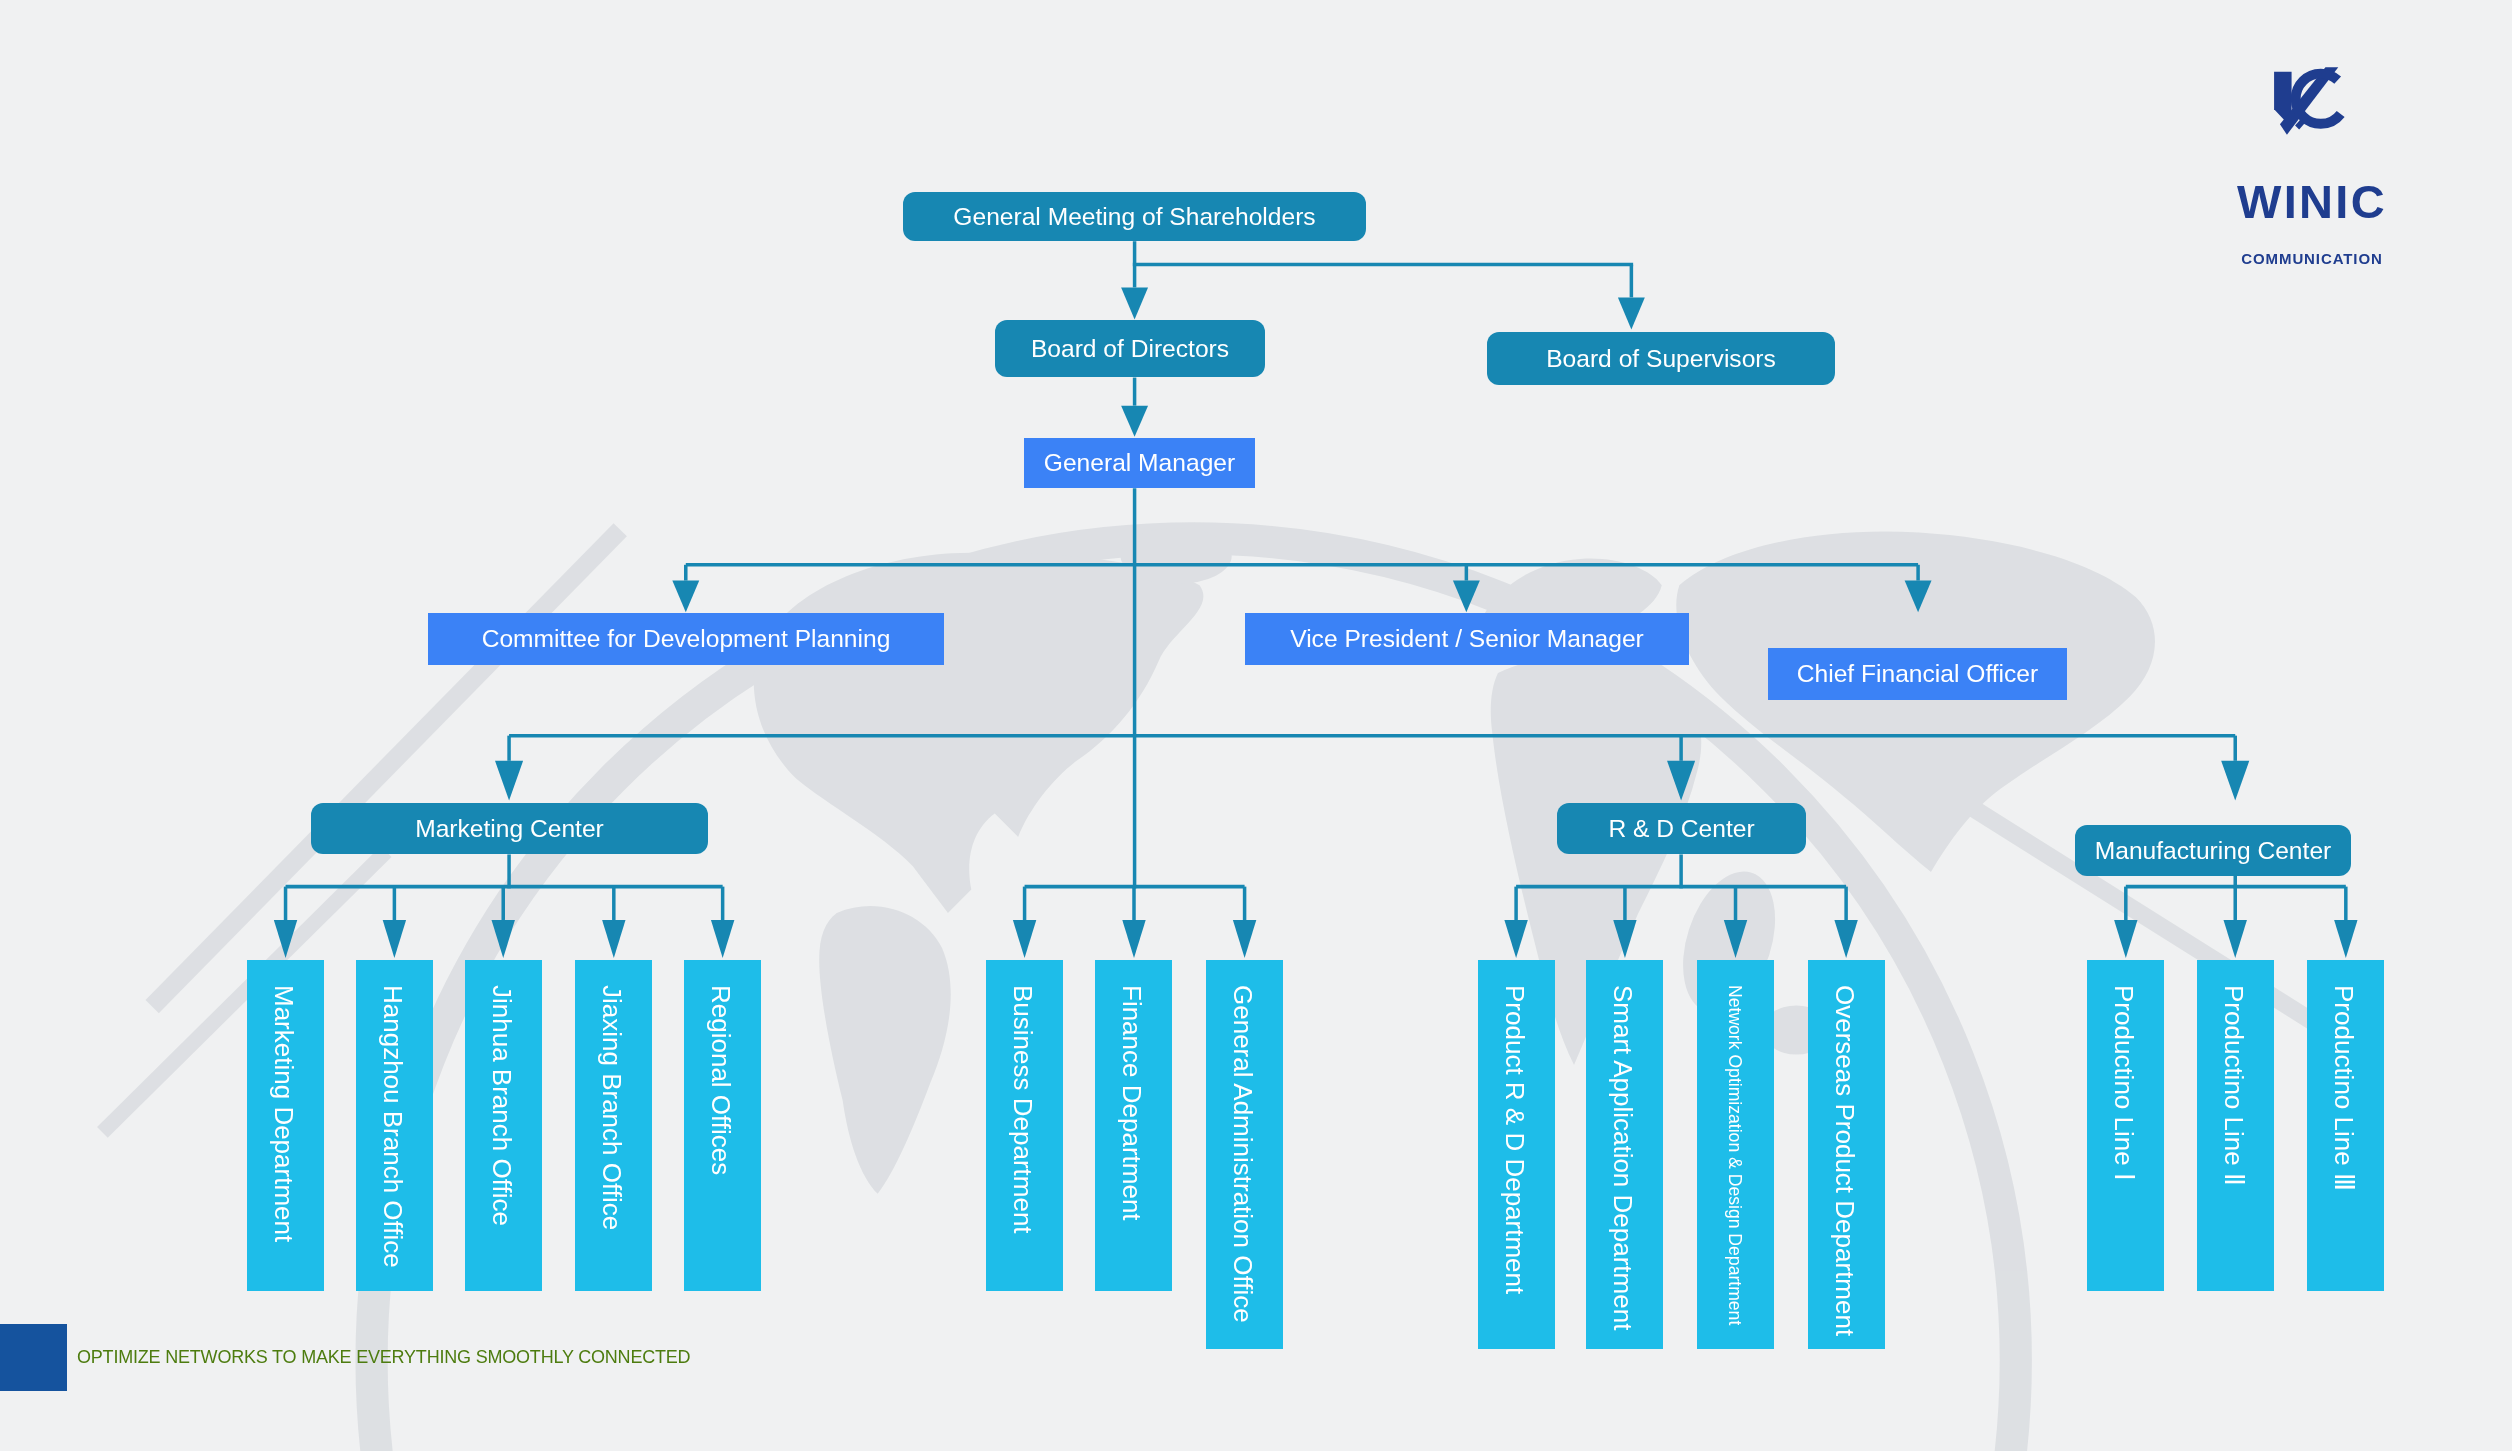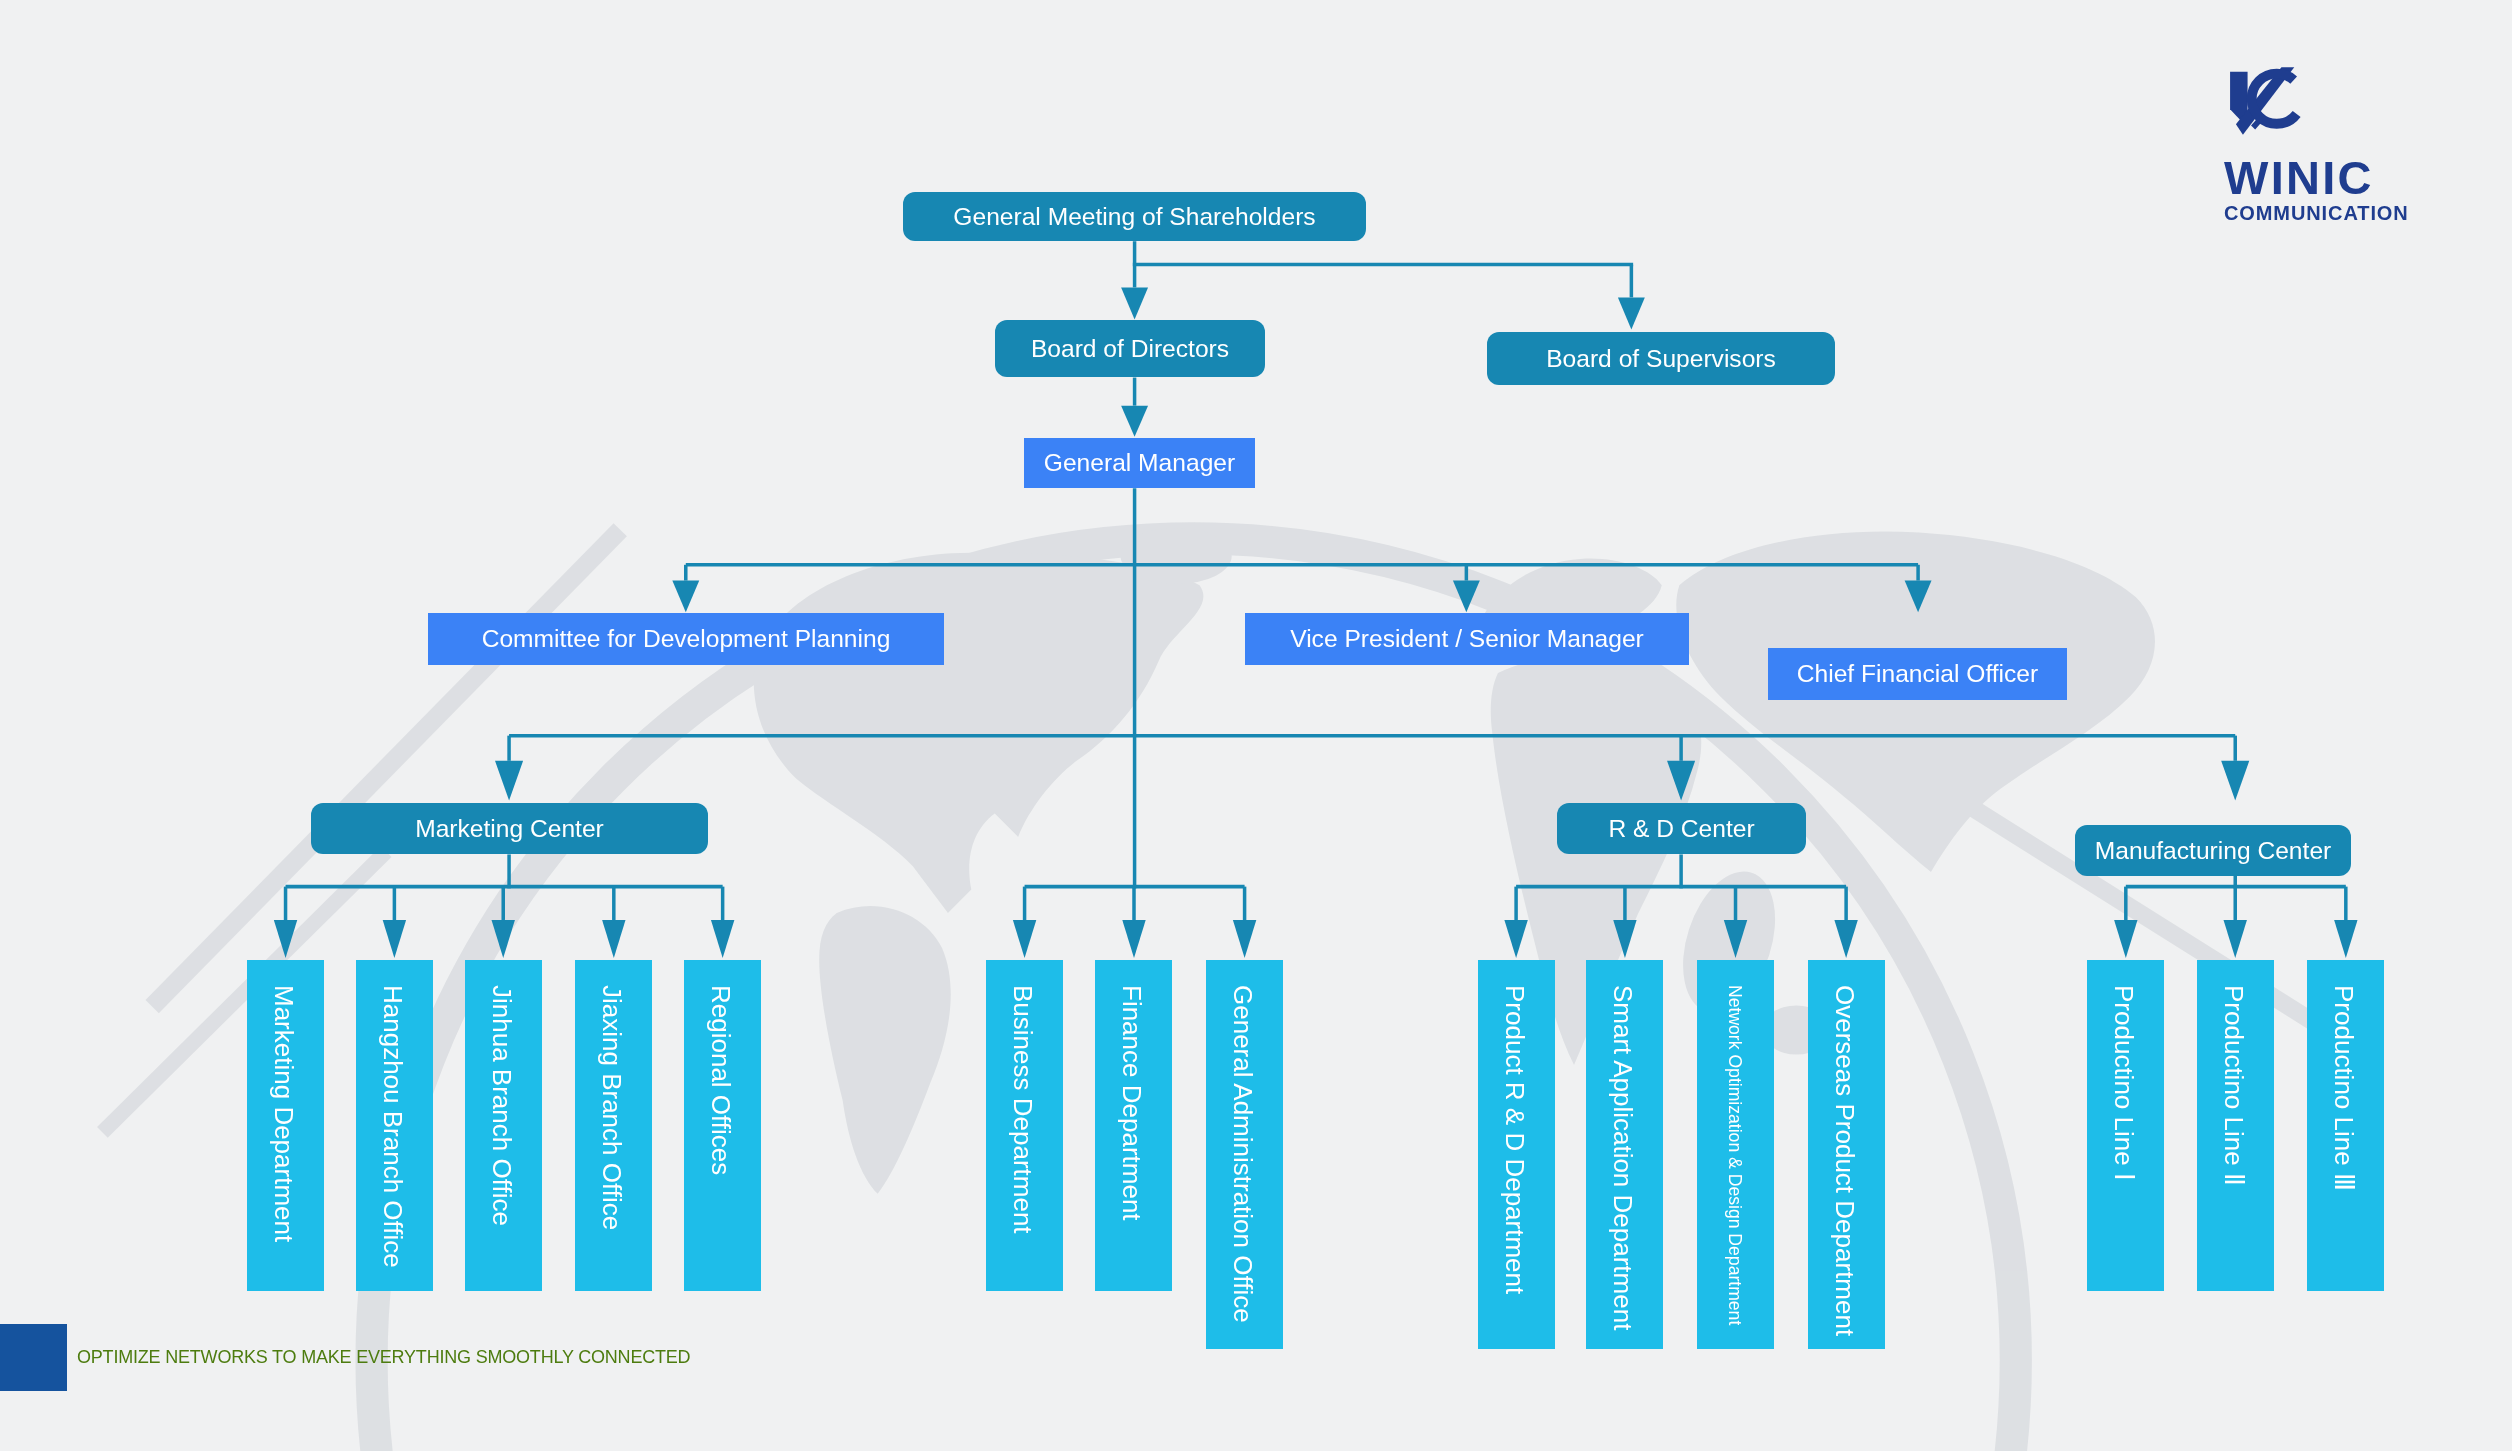--- a/index.html
+++ b/index.html
@@ -18,24 +18,24 @@
   .box.light{background:#3b82f6;}
   .vbox{position:absolute;width:77px;background:#1ebde9;}
   .vtext{
     position:absolute;top:24.6px;left:50%;margin-left:13.5px;
     transform:rotate(90deg);transform-origin:0 0;
     white-space:nowrap;color:#ffffff;font-size:26px;
   }
   .vbox.small .vtext{font-size:17.6px;margin-left:9.4px;}
   #logo{
     position:absolute;left:2224px;top:66px;width:176px;
-    display:flex;flex-direction:column;color:#1f3d8f;
+    display:flex;flex-direction:column;align-items:center;color:#1f3d8f;gap:24px;
   }
   #logo-name{font-size:47px;font-weight:700;letter-spacing:2.3px;line-height:1.0;margin-top:10.5px;}
-  #logo-sub{font-size:20px;font-weight:700;letter-spacing:0.9px;margin-top:1.2px;}
+  #logo-sub{font-size:15px;font-weight:700;letter-spacing:0.9px;margin-top:1.2px;}
   #footer-square{position:absolute;left:0;top:1324px;width:67px;height:67px;background:#15539e;}
   #footer-tagline{
     position:absolute;left:77px;top:1324px;height:67px;display:flex;align-items:center;
     color:#4d7c0f;font-size:18px;letter-spacing:-0.2px;white-space:nowrap;
   }
 </style>
 </head>
 <body>
 
 <svg id="map-layer" viewBox="0 0 4293 2481" aria-hidden="true">

